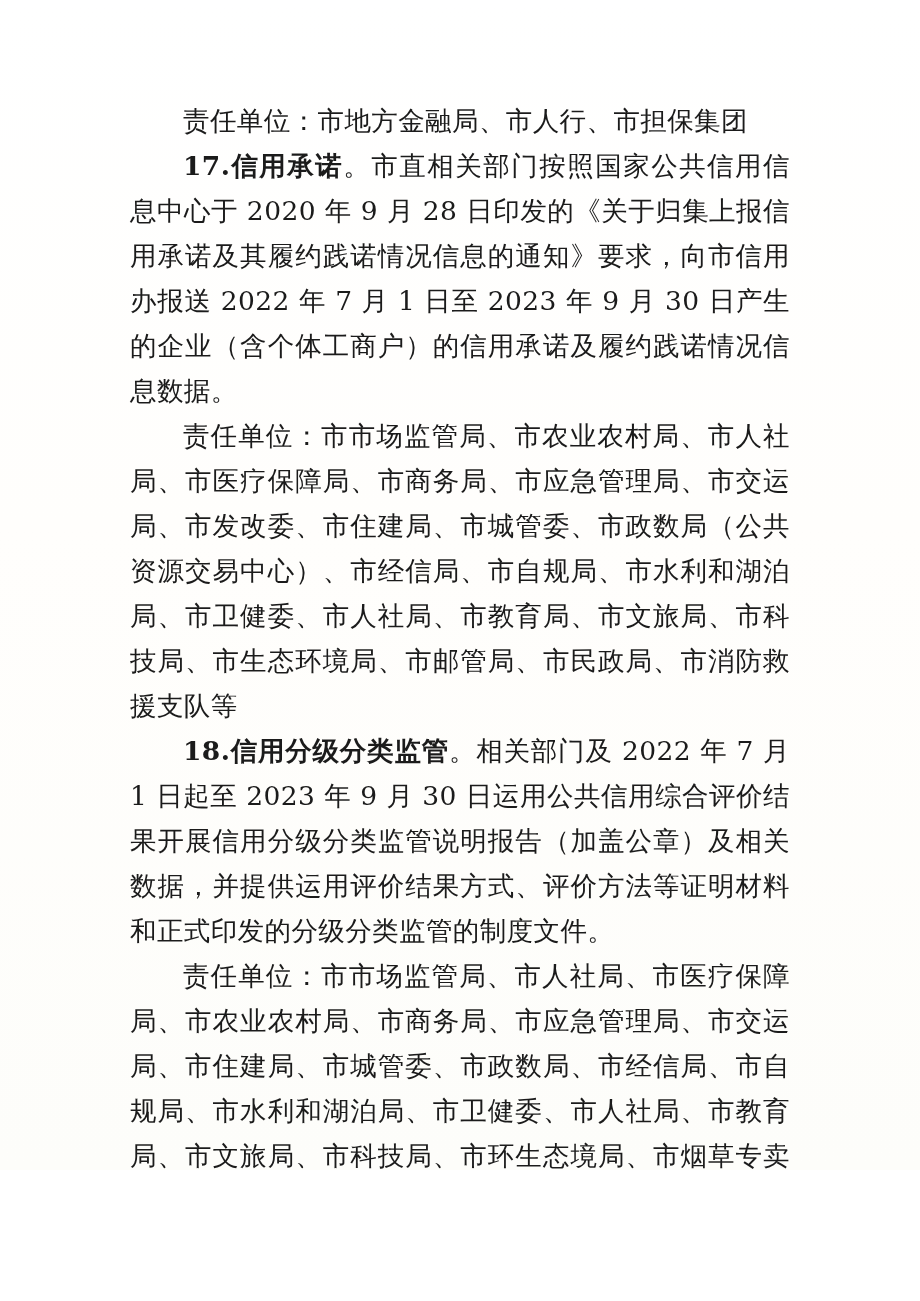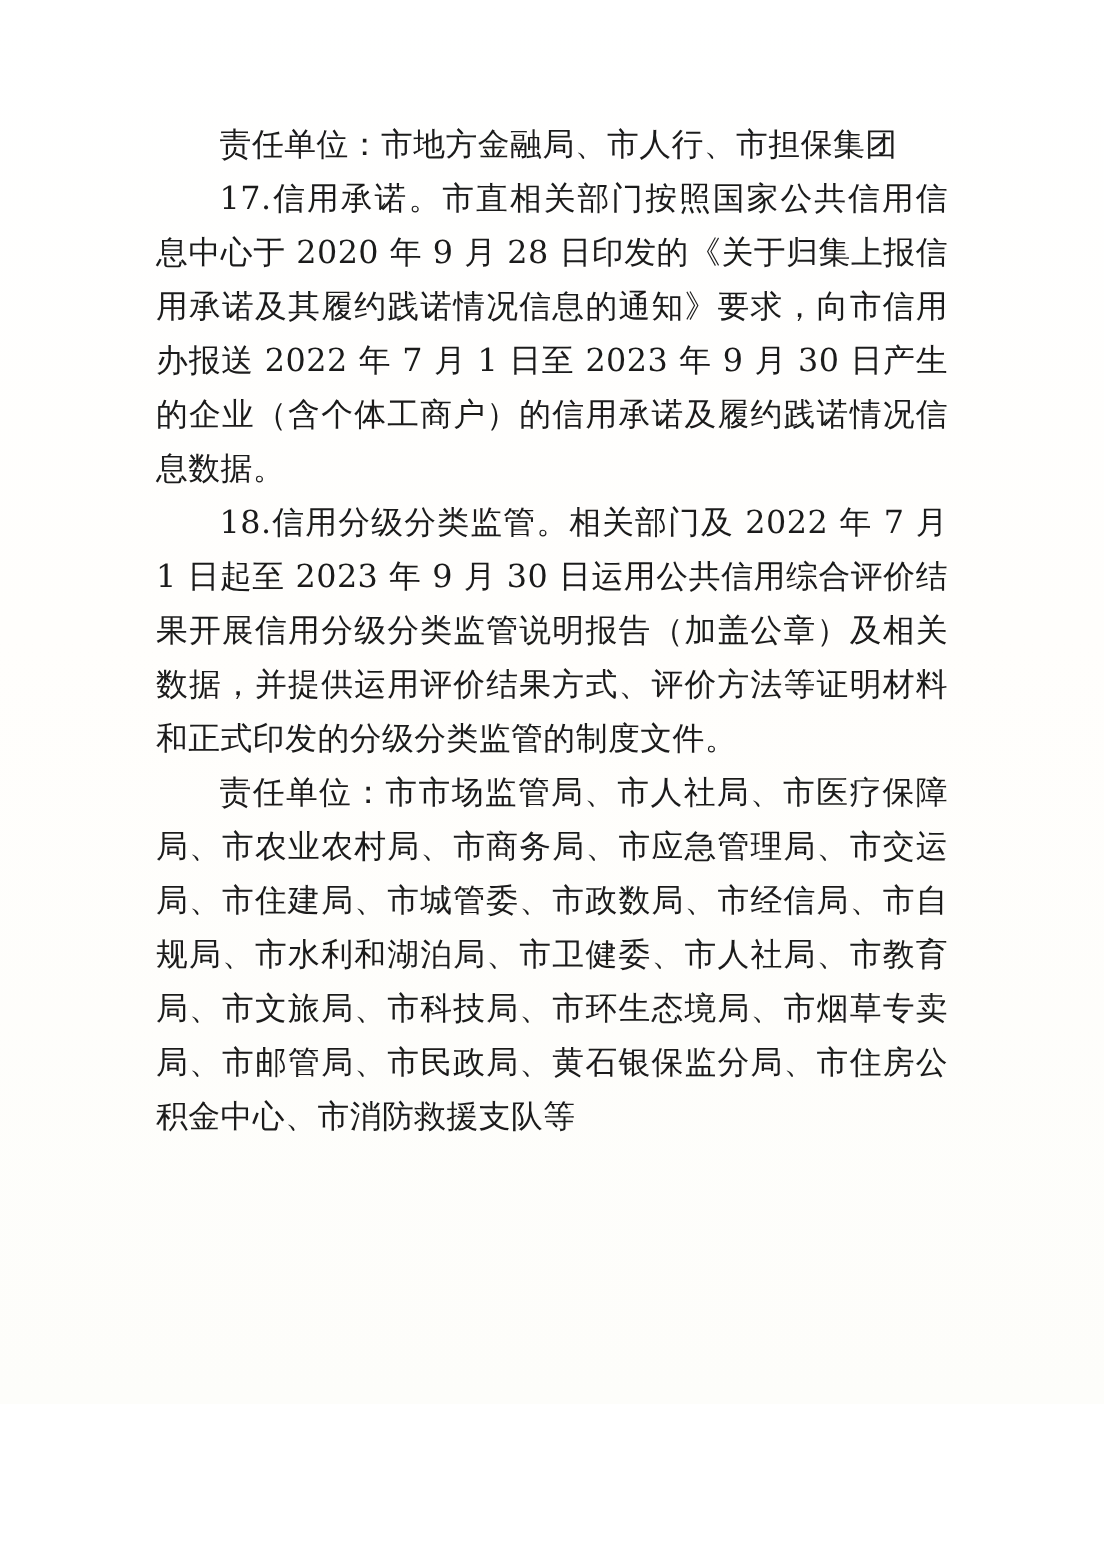--- a/index.html
+++ b/index.html
@@ -30,21 +30,21 @@
     color: #1b1b1b;
     text-align: justify;
     text-justify: inter-ideograph;
     letter-spacing: 0.4px;
     margin: 0 0 0 0;
   }
   .indent {
     text-indent: 53px;
   }
   .bold {
-    font-weight: normal;
+    font-weight: bold;
   }
   .page-number {
     position: absolute;
     left: 0;
     right: 0;
     top: 1218px;
     text-align: center;
     font-size: 20px;
     color: #2a2a2a;
     font-family: "DejaVu Serif", "Liberation Serif", serif;
@@ -70,20 +70,23 @@
 
     <p class="para indent block">
       <span>责任单位：市地方金融局、市人行、市担保集团</span>
     </p>
 
 
     <p class="para indent block">
       <span><span class="bold">17.信用承诺</span>。市直相关部门按照国家公共信用信息中心于 2020 年 9 月 28 日印发的《关于归集上报信用承诺及其履约践诺情况信息的通知》要求，向市信用办报送 2022 年 7 月 1 日至 2023 年 9 月 30 日产生的企业（含个体工商户）的信用承诺及履约践诺情况信息数据。</span>
     </p>
 
+    <p class="para indent block">
+      <span>责任单位：市市场监管局、市农业农村局、市人社局、市医疗保障局、市商务局、市应急管理局、市交运局、市发改委、市住建局、市城管委、市政数局（公共资源交易中心）、市经信局、市自规局、市水利和湖泊局、市卫健委、市人社局、市教育局、市文旅局、市科技局、市生态环境局、市邮管局、市民政局、市消防救援支队等</span>
+    </p>
 
     <p class="para indent block">
       <span><span class="bold">18.信用分级分类监管</span>。相关部门及 2022 年 7 月 1 日起至 2023 年 9 月 30 日运用公共信用综合评价结果开展信用分级分类监管说明报告（加盖公章）及相关数据，并提供运用评价结果方式、评价方法等证明材料和正式印发的分级分类监管的制度文件。</span>
     </p>
 
     <p class="para indent block">
       <span>责任单位：市市场监管局、市人社局、市医疗保障局、市农业农村局、市商务局、市应急管理局、市交运局、市住建局、市城管委、市政数局、市经信局、市自规局、市水利和湖泊局、市卫健委、市人社局、市教育局、市文旅局、市科技局、市环生态境局、市烟草专卖局、市邮管局、市民政局、黄石银保监分局、市住房公积金中心、市消防救援支队等</span>
     </p>
 
   </div>

